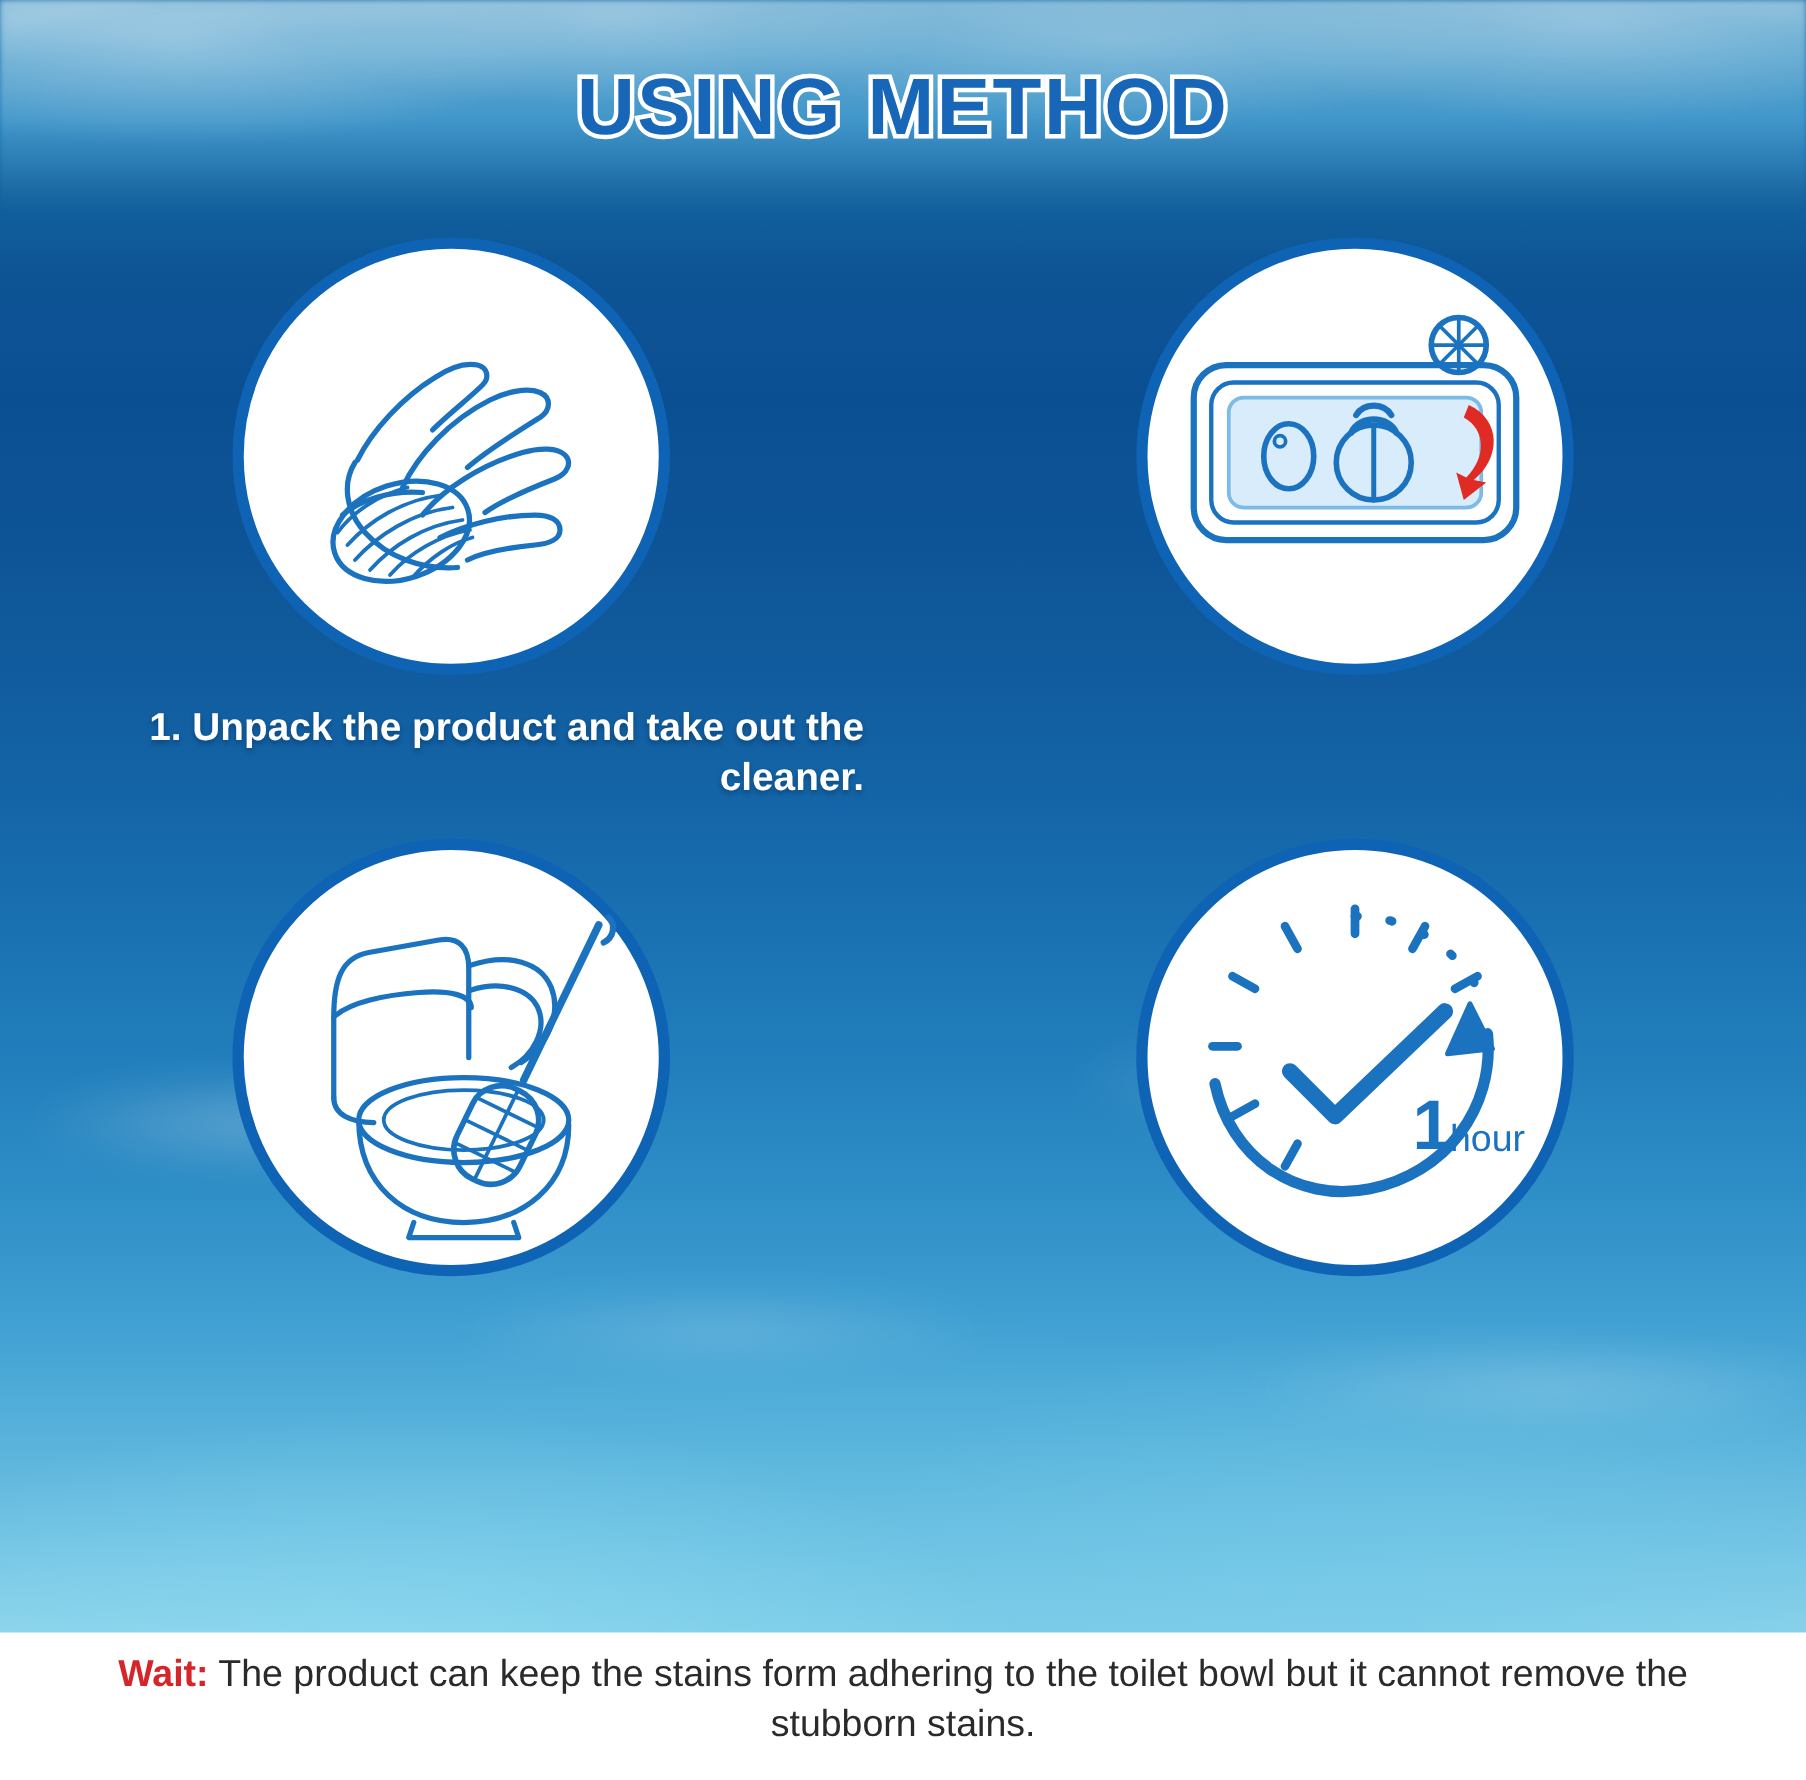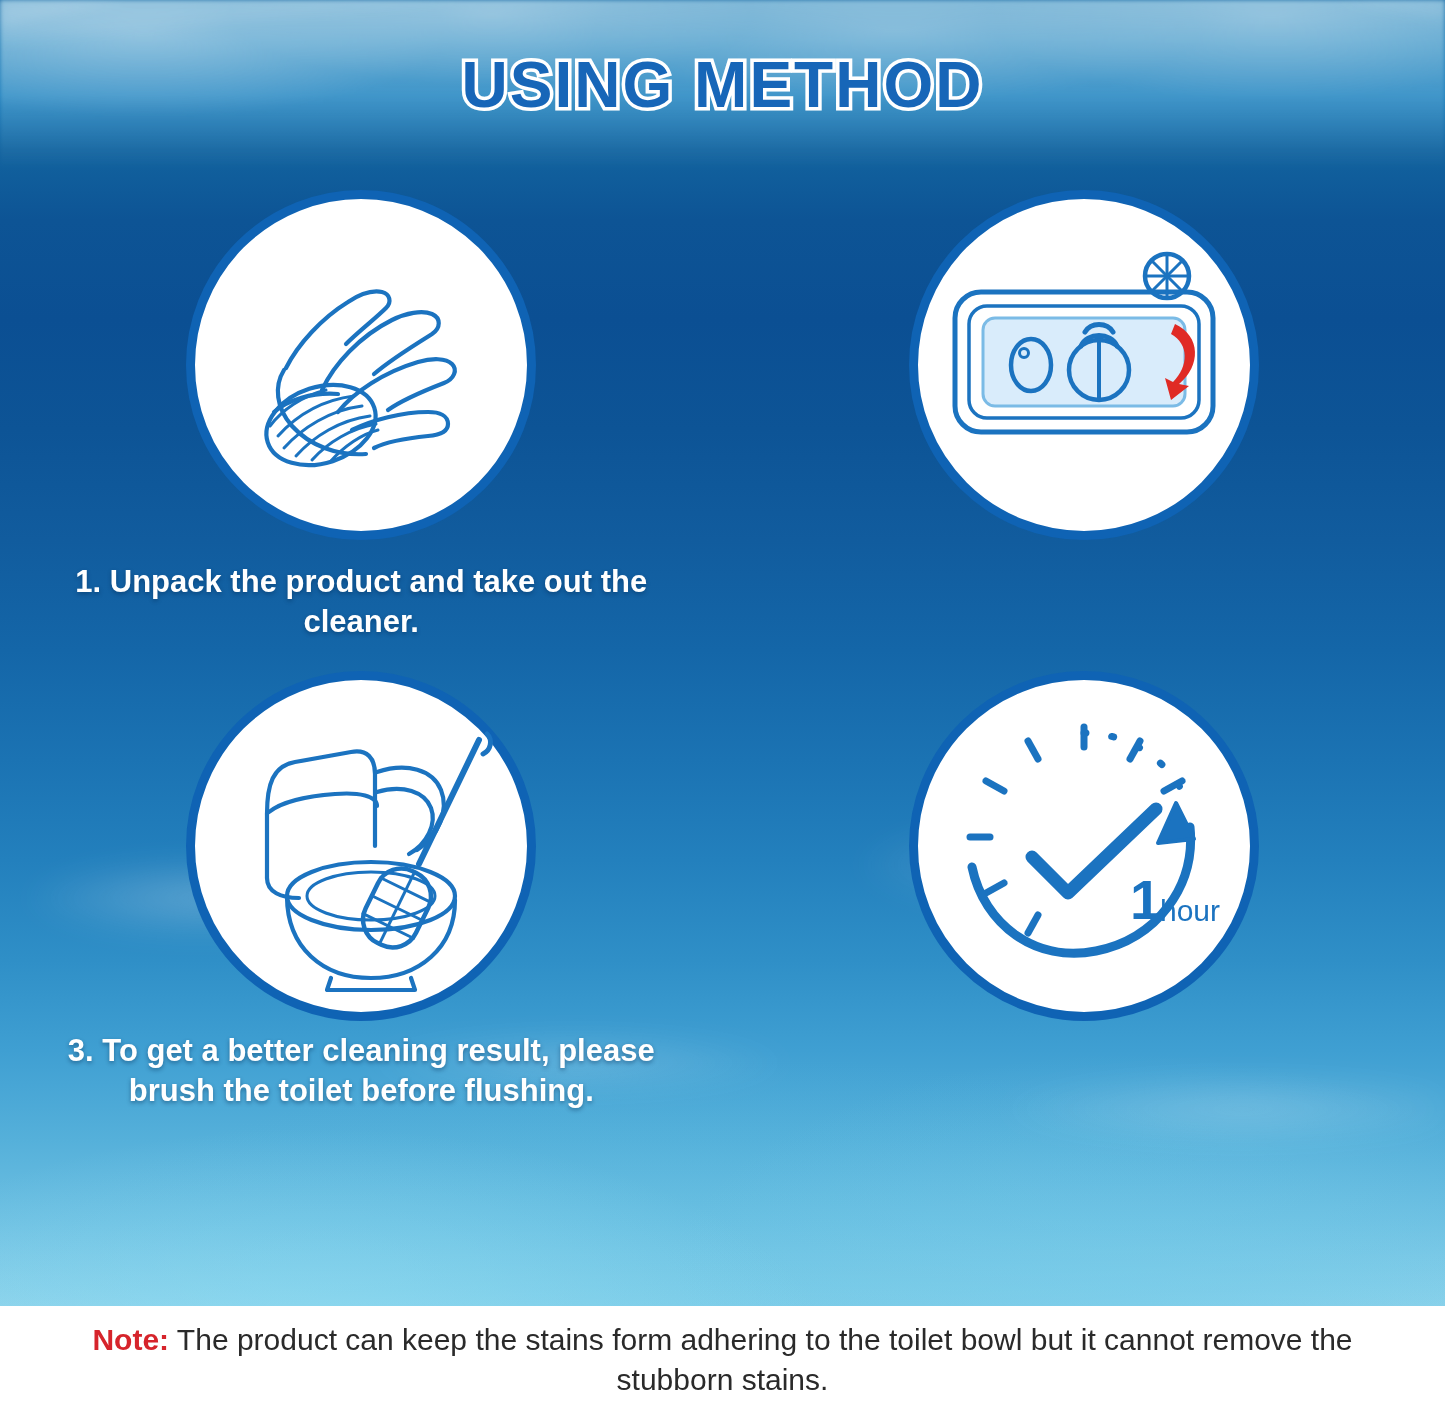--- a/index.html
+++ b/index.html
@@ -119,21 +119,21 @@
     background: #ffffff;
     border: 9px solid #0f63b4;
     box-sizing: border-box;
     display: flex;
     align-items: center;
     justify-content: center;
   }
   .caption {
     margin-top: 22px;
     width: 660px;
-    text-align: center;
+    text-align: right;
     color: #ffffff;
     font-size: 31px;
     line-height: 1.28;
     font-weight: 700;
     text-shadow: 0 2px 4px rgba(0,40,80,0.45);
   }
   .row2 { margin-top: 30px; }
   .row2 .caption { margin-top: 10px; }
 
   
@@ -265,21 +265,20 @@
               <g transform="rotate(26 186 212)">
                 <rect x="158" y="172" width="56" height="80" rx="26" stroke-width="4.5"></rect>
                 <path d="M158 192 L214 192" stroke-width="3"></path>
                 <path d="M158 212 L214 212" stroke-width="3"></path>
                 <path d="M158 232 L214 232" stroke-width="3"></path>
                 <path d="M186 172 L186 252" stroke-width="3"></path>
               </g>
             </g>
           </svg>
         </div>
-        <div class="caption">3. To get a better cleaning result, please brush the toilet before flushing.</div>
       </div>
 
       <div class="cell">
         <div class="circle">
           <svg width="280" height="270" viewBox="0 0 280 270">
             <g fill="none" stroke="#1b73c0" stroke-linecap="round" stroke-linejoin="round">
 
               <g stroke-width="7">
                 <path d="M140 22 A112 112 0 0 1 243 90" stroke-dasharray="2 26"></path>
               </g>
@@ -303,16 +302,16 @@
             <text x="186" y="208" font-family="Liberation Sans, sans-serif" font-size="56" font-weight="700" fill="#1b73c0">1</text>
             <text x="216" y="210" font-family="Liberation Sans, sans-serif" font-size="30" fill="#1b73c0">hour</text>
           </svg>
         </div>
       </div>
 
     </div>
   </div>
 
   <div class="note">
-    <b>Note:</b><span> The product can keep the stains form adhering to the toilet bowl but it cannot remove the stubborn stains.</span>
+    <b>Wait:</b><span> The product can keep the stains form adhering to the toilet bowl but it cannot remove the stubborn stains.</span>
   </div>
 
 </div>
 
 </body></html>

